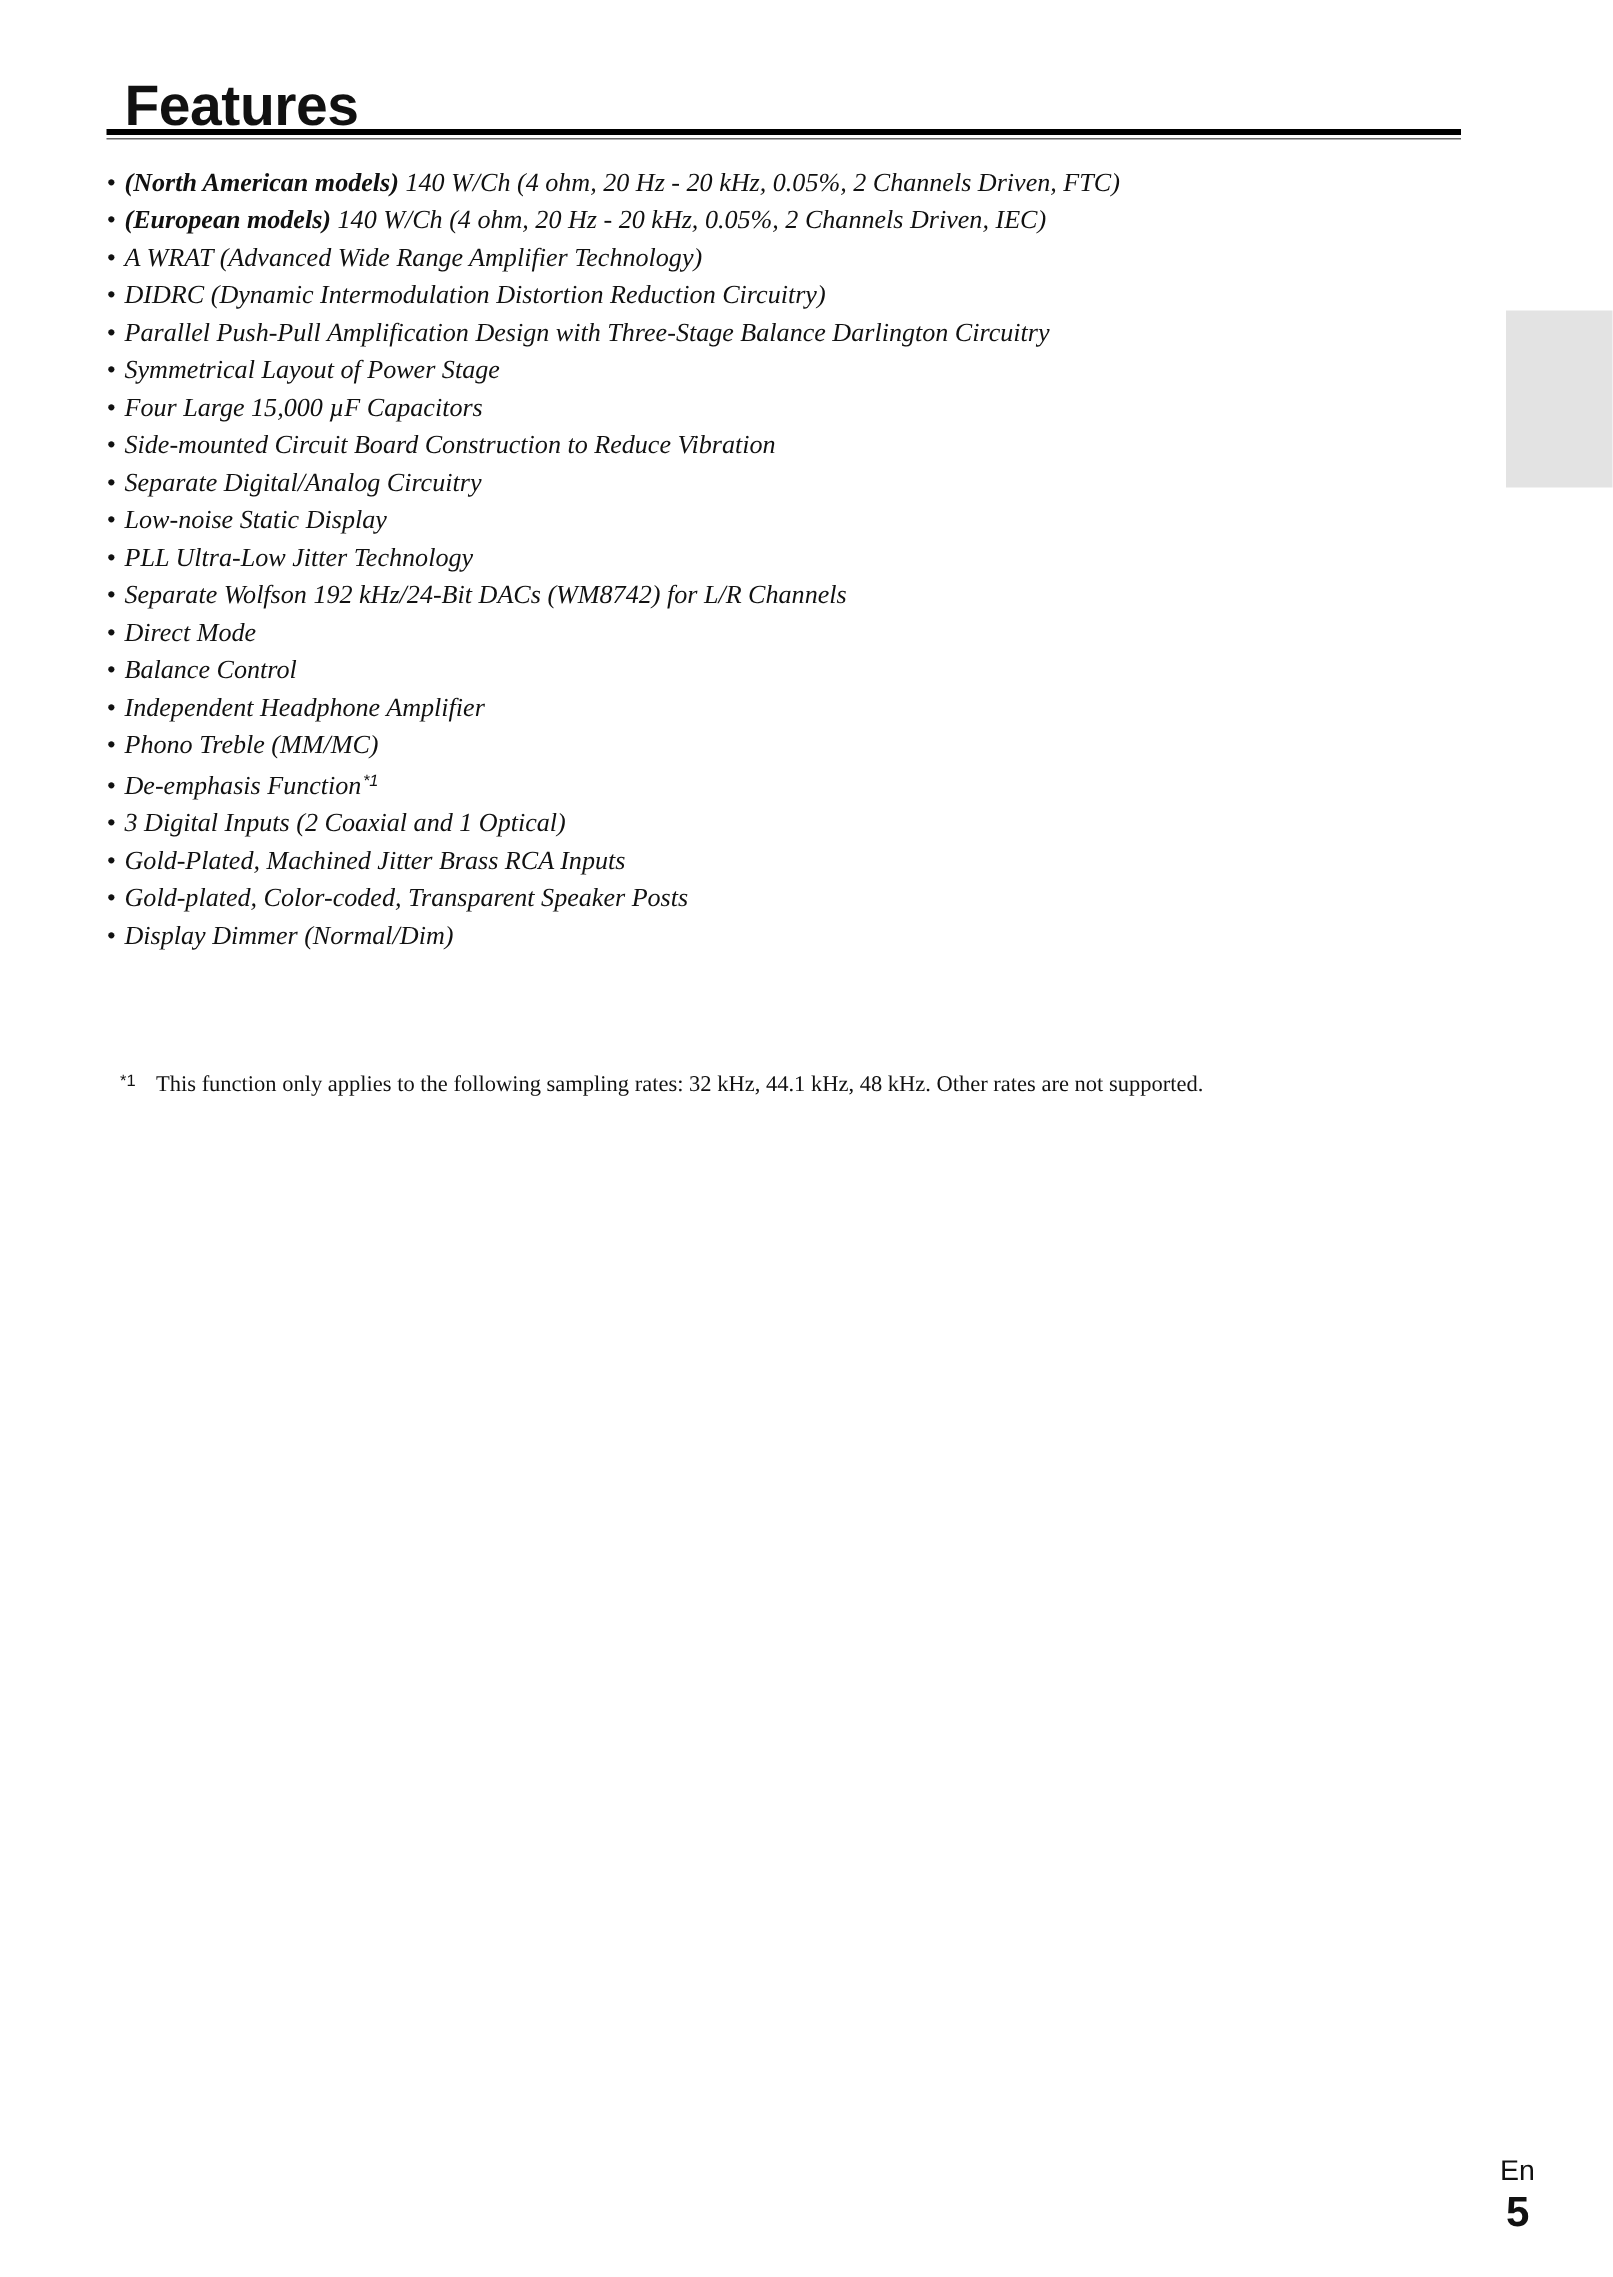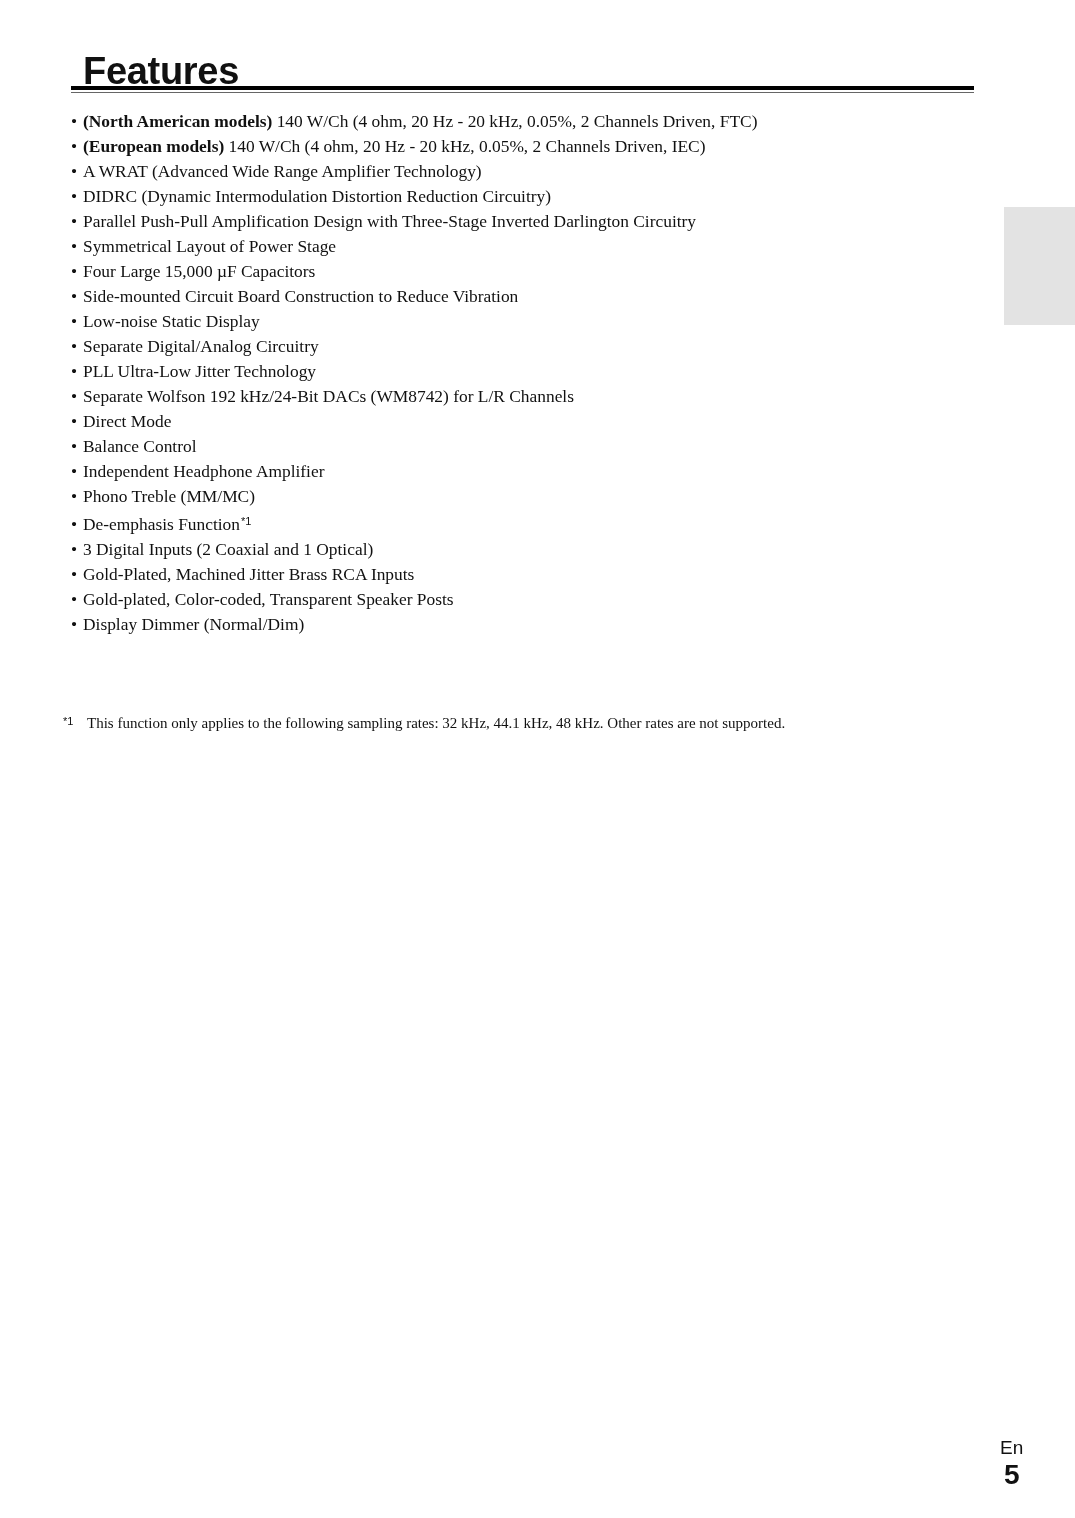--- a/index.html
+++ b/index.html
@@ -6,30 +6,30 @@
     body { width: 1075px; height: 1518px; position: relative; overflow: hidden; color: #111; }
     .title {
       position: absolute; left: 71px; top: 37px;
       font-family: "Liberation Sans", sans-serif; font-weight: bold;
       font-size: 38px; line-height: 44px; letter-spacing: -0.3px; margin: 12px;
     }
     .rule-thick { position: absolute; left: 71px; top: 86px; width: 903px; height: 4px; background: #000; }
     .rule-thin { position: absolute; left: 71px; top: 92px; width: 903px; height: 1px; background: #666; }
     .features {
       position: absolute; left: 71px; top: 109px; margin: 0; padding: 0; list-style: none;
-      font-family: "Liberation Serif", serif; font-size: 17.4px; line-height: 25px;
+      font-family: "Liberation Serif", serif; font-size: 17.4px; line-height: 25px; font-style: italic;
     }
     .features li { white-space: nowrap; }
     .features li .bullet { display: inline-block; width: 12px; }
     .features li b { font-weight: bold; }
     .sup {
       font-family: "Liberation Sans", sans-serif; font-size: 11px; vertical-align: 5px; margin-left: 1px;
     }
     .footnote {
-      position: absolute; left: 63px; top: 711px;
+      position: absolute; left: 80px; top: 711px;
       font-family: "Liberation Serif", serif; font-size: 15px; line-height: 20px; white-space: nowrap;
     }
     .footnote .fn-mark {
       font-family: "Liberation Sans", sans-serif; font-size: 11px; vertical-align: 3px;
       display: inline-block; width: 24px;
     }
     .side-tab { position: absolute; left: 1004px; top: 207px; width: 71px; height: 118px; background: #e3e3e3; }
     .lang {
       position: absolute; left: 1000px; top: 1437px;
       font-family: "Liberation Sans", sans-serif; font-size: 19px; line-height: 22px;
@@ -44,26 +44,26 @@
 
 <h1 class="title">Features</h1>
 <div class="rule-thick"></div>
 <div class="rule-thin"></div>
 
 <ul class="features">
   <li><span class="bullet">•</span><b>(North American models)</b><span> 140 W/Ch (4 ohm, 20 Hz - 20 kHz, 0.05%, 2 Channels Driven, FTC)</span></li>
   <li><span class="bullet">•</span><b>(European models)</b><span> 140 W/Ch (4 ohm, 20 Hz - 20 kHz, 0.05%, 2 Channels Driven, IEC)</span></li>
   <li><span class="bullet">•</span><span>A WRAT (Advanced Wide Range Amplifier Technology)</span></li>
   <li><span class="bullet">•</span><span>DIDRC (Dynamic Intermodulation Distortion Reduction Circuitry)</span></li>
-  <li><span class="bullet">•</span><span>Parallel Push-Pull Amplification Design with Three-Stage Inverted Darlington Circuitry</span></li>
+  <li><span class="bullet">•</span><span>Parallel Push-Pull Amplification Design with Three-Stage Balance Darlington Circuitry</span></li>
   <li><span class="bullet">•</span><span>Symmetrical Layout of Power Stage</span></li>
   <li><span class="bullet">•</span><span>Four Large 15,000 µF Capacitors</span></li>
   <li><span class="bullet">•</span><span>Side-mounted Circuit Board Construction to Reduce Vibration</span></li>
+  <li><span class="bullet">•</span><span>Separate Digital/Analog Circuitry</span></li>
   <li><span class="bullet">•</span><span>Low-noise Static Display</span></li>
-  <li><span class="bullet">•</span><span>Separate Digital/Analog Circuitry</span></li>
   <li><span class="bullet">•</span><span>PLL Ultra-Low Jitter Technology</span></li>
   <li><span class="bullet">•</span><span>Separate Wolfson 192 kHz/24-Bit DACs (WM8742) for L/R Channels</span></li>
   <li><span class="bullet">•</span><span>Direct Mode</span></li>
   <li><span class="bullet">•</span><span>Balance Control</span></li>
   <li><span class="bullet">•</span><span>Independent Headphone Amplifier</span></li>
   <li><span class="bullet">•</span><span>Phono Treble (MM/MC)</span></li>
   <li><span class="bullet">•</span><span>De-emphasis Function</span><span class="sup">*1</span></li>
   <li><span class="bullet">•</span><span>3 Digital Inputs (2 Coaxial and 1 Optical)</span></li>
   <li><span class="bullet">•</span><span>Gold-Plated, Machined Jitter Brass RCA Inputs</span></li>
   <li><span class="bullet">•</span><span>Gold-plated, Color-coded, Transparent Speaker Posts</span></li>

